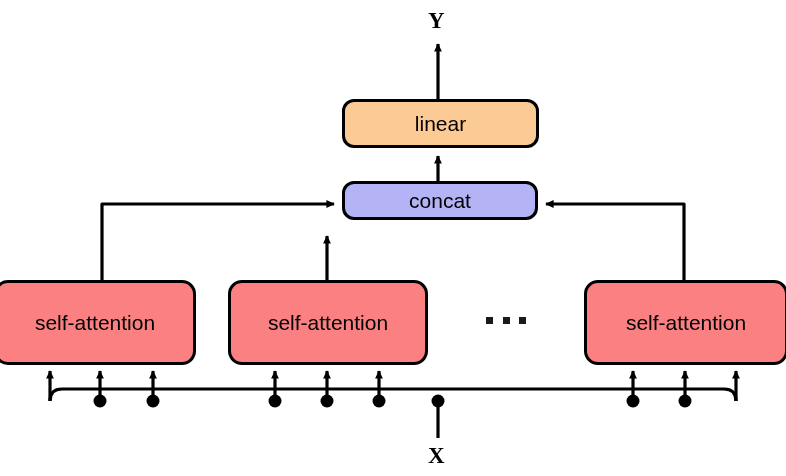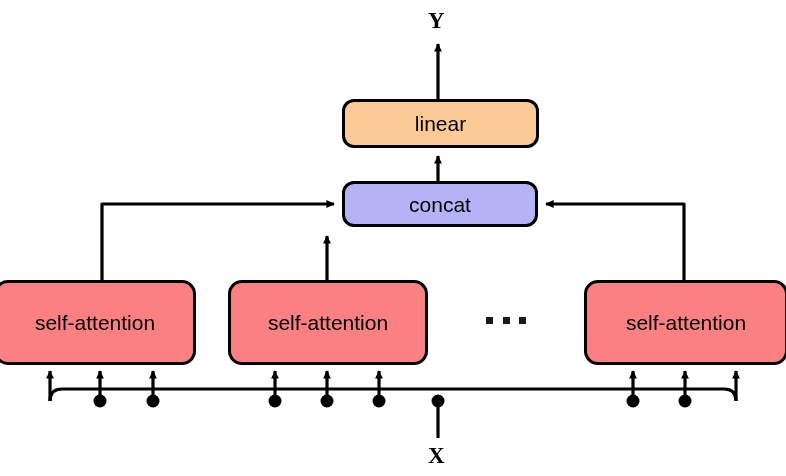--- a/index.html
+++ b/index.html
@@ -45,21 +45,21 @@
     top: 99px;
     width: 197px;
     height: 49px;
     background: #fcca95;
     justify-content: center;
   }
   .node-concat {
     left: 342px;
     top: 181px;
     width: 196px;
-    height: 46px;
+    height: 39px;
     background: #b3b3f5;
   }
   .node-attn {
     top: 280px;
     height: 85px;
     background: #fa8081;
     border-radius: 14px;
   }
   .attn-1 { left: -6px;  width: 202px; }
   .attn-2 { left: 228px; width: 200px; }

